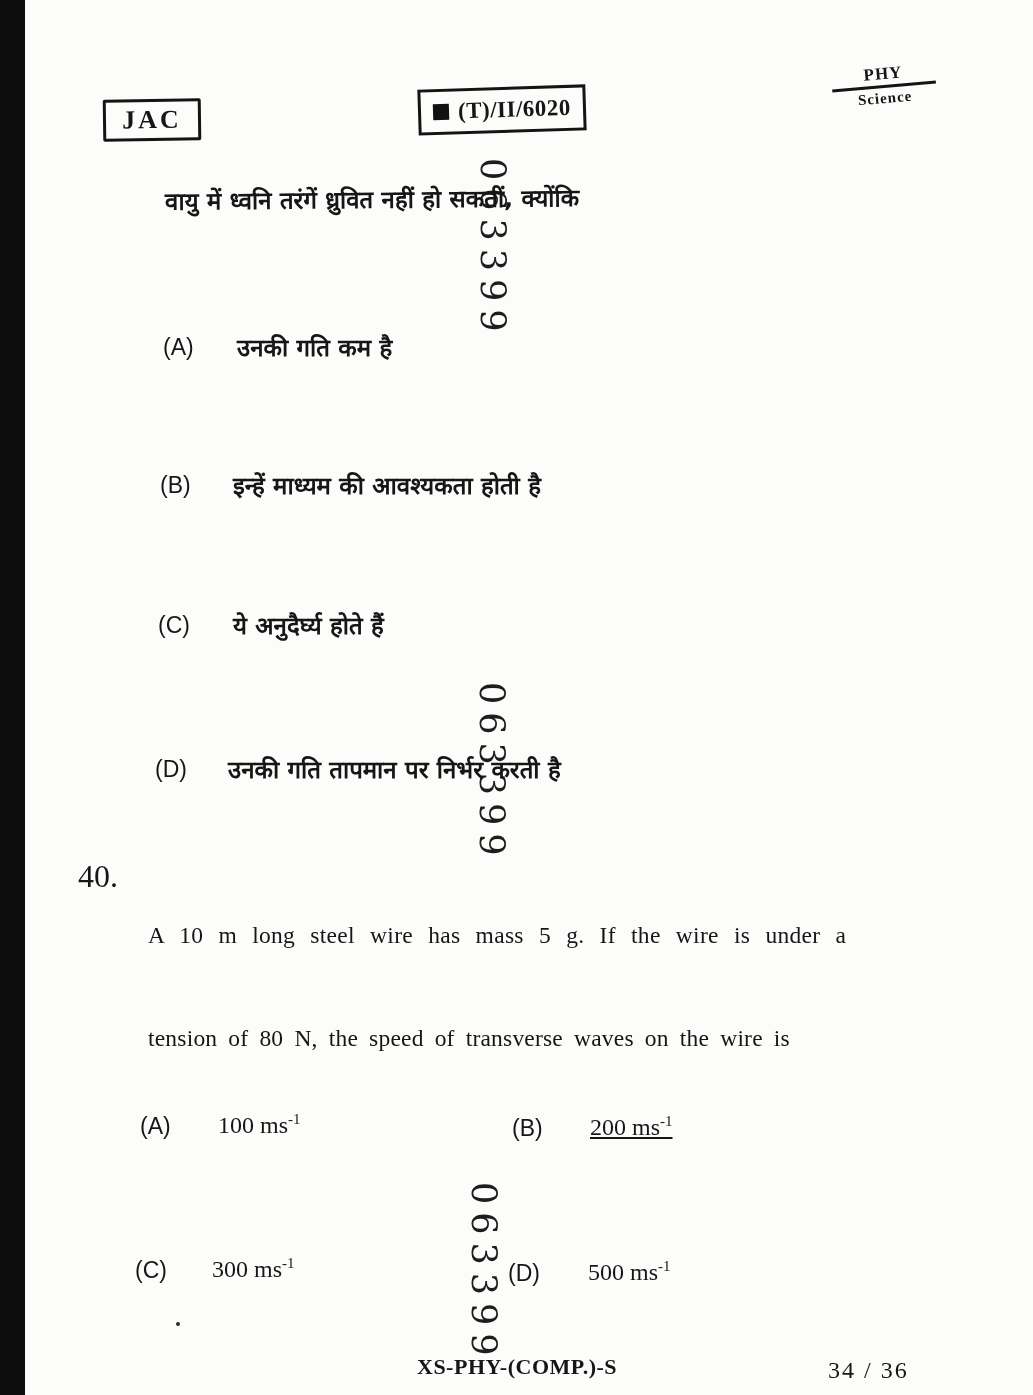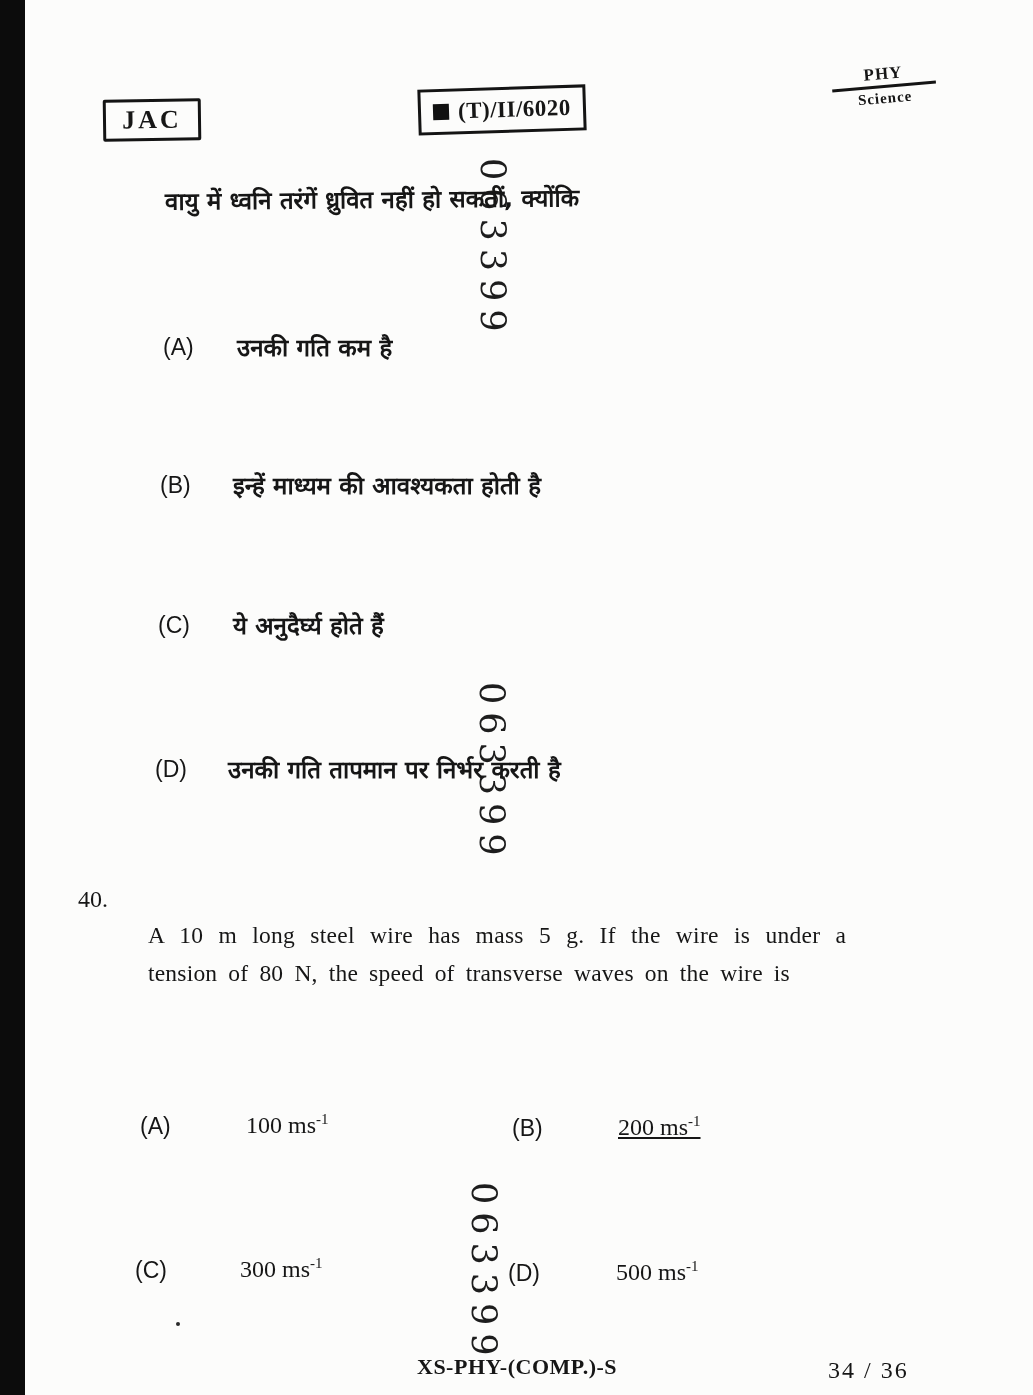--- a/index.html
+++ b/index.html
@@ -51,26 +51,26 @@
   .wm2{left:512px;top:682px;}
   .wm3{left:504px;top:1182px;}
   
   .hi{
     font-family:"DejaVu Sans","Liberation Sans",sans-serif;
     font-weight:600;font-size:24px;white-space:nowrap;
   }
   .hi-question{left:165px;top:182px;transform:rotate(-0.5deg);}
   .opt-label{font-size:23px;font-family:"Liberation Sans","DejaVu Sans",sans-serif;font-weight:500;}
   
-  .q-num{left:78px;top:886px;font-size:24px;text-align:center;}
+  .q-num{left:78px;top:858px;font-size:32px;text-align:center;}
   .q-line{font-size:23.5px;white-space:nowrap;}
   .q-line1{left:148px;top:922px;word-spacing:9px;letter-spacing:0.3px;}
-  .q-line2{left:148px;top:960px;word-spacing:5px;letter-spacing:0.2px;}
+  .q-line2{left:148px;top:1025px;word-spacing:5px;letter-spacing:0.2px;}
   .ans-label{font-size:23px;font-family:"Liberation Sans","DejaVu Sans",sans-serif;}
-  .ans-val{font-size:24px;white-space:nowrap;margin-left:28px;}
+  .ans-val{font-size:24px;white-space:nowrap;}
   .ans-val sup{font-size:15px;vertical-align:9px;letter-spacing:0;}
   .dot{left:176px;top:1322px;width:4px;height:4px;background:#2a2a2a;border-radius:50%;}
   
   .booklet{left:383px;top:1354px;font-weight:bold;font-size:22px;letter-spacing:0.5px;margin-left:34px;}
   .pageno{left:828px;top:1357px;font-size:24px;letter-spacing:2px;}
 </style>
 </head>
 <body>
 
 <div class="abs left-strip"></div>

